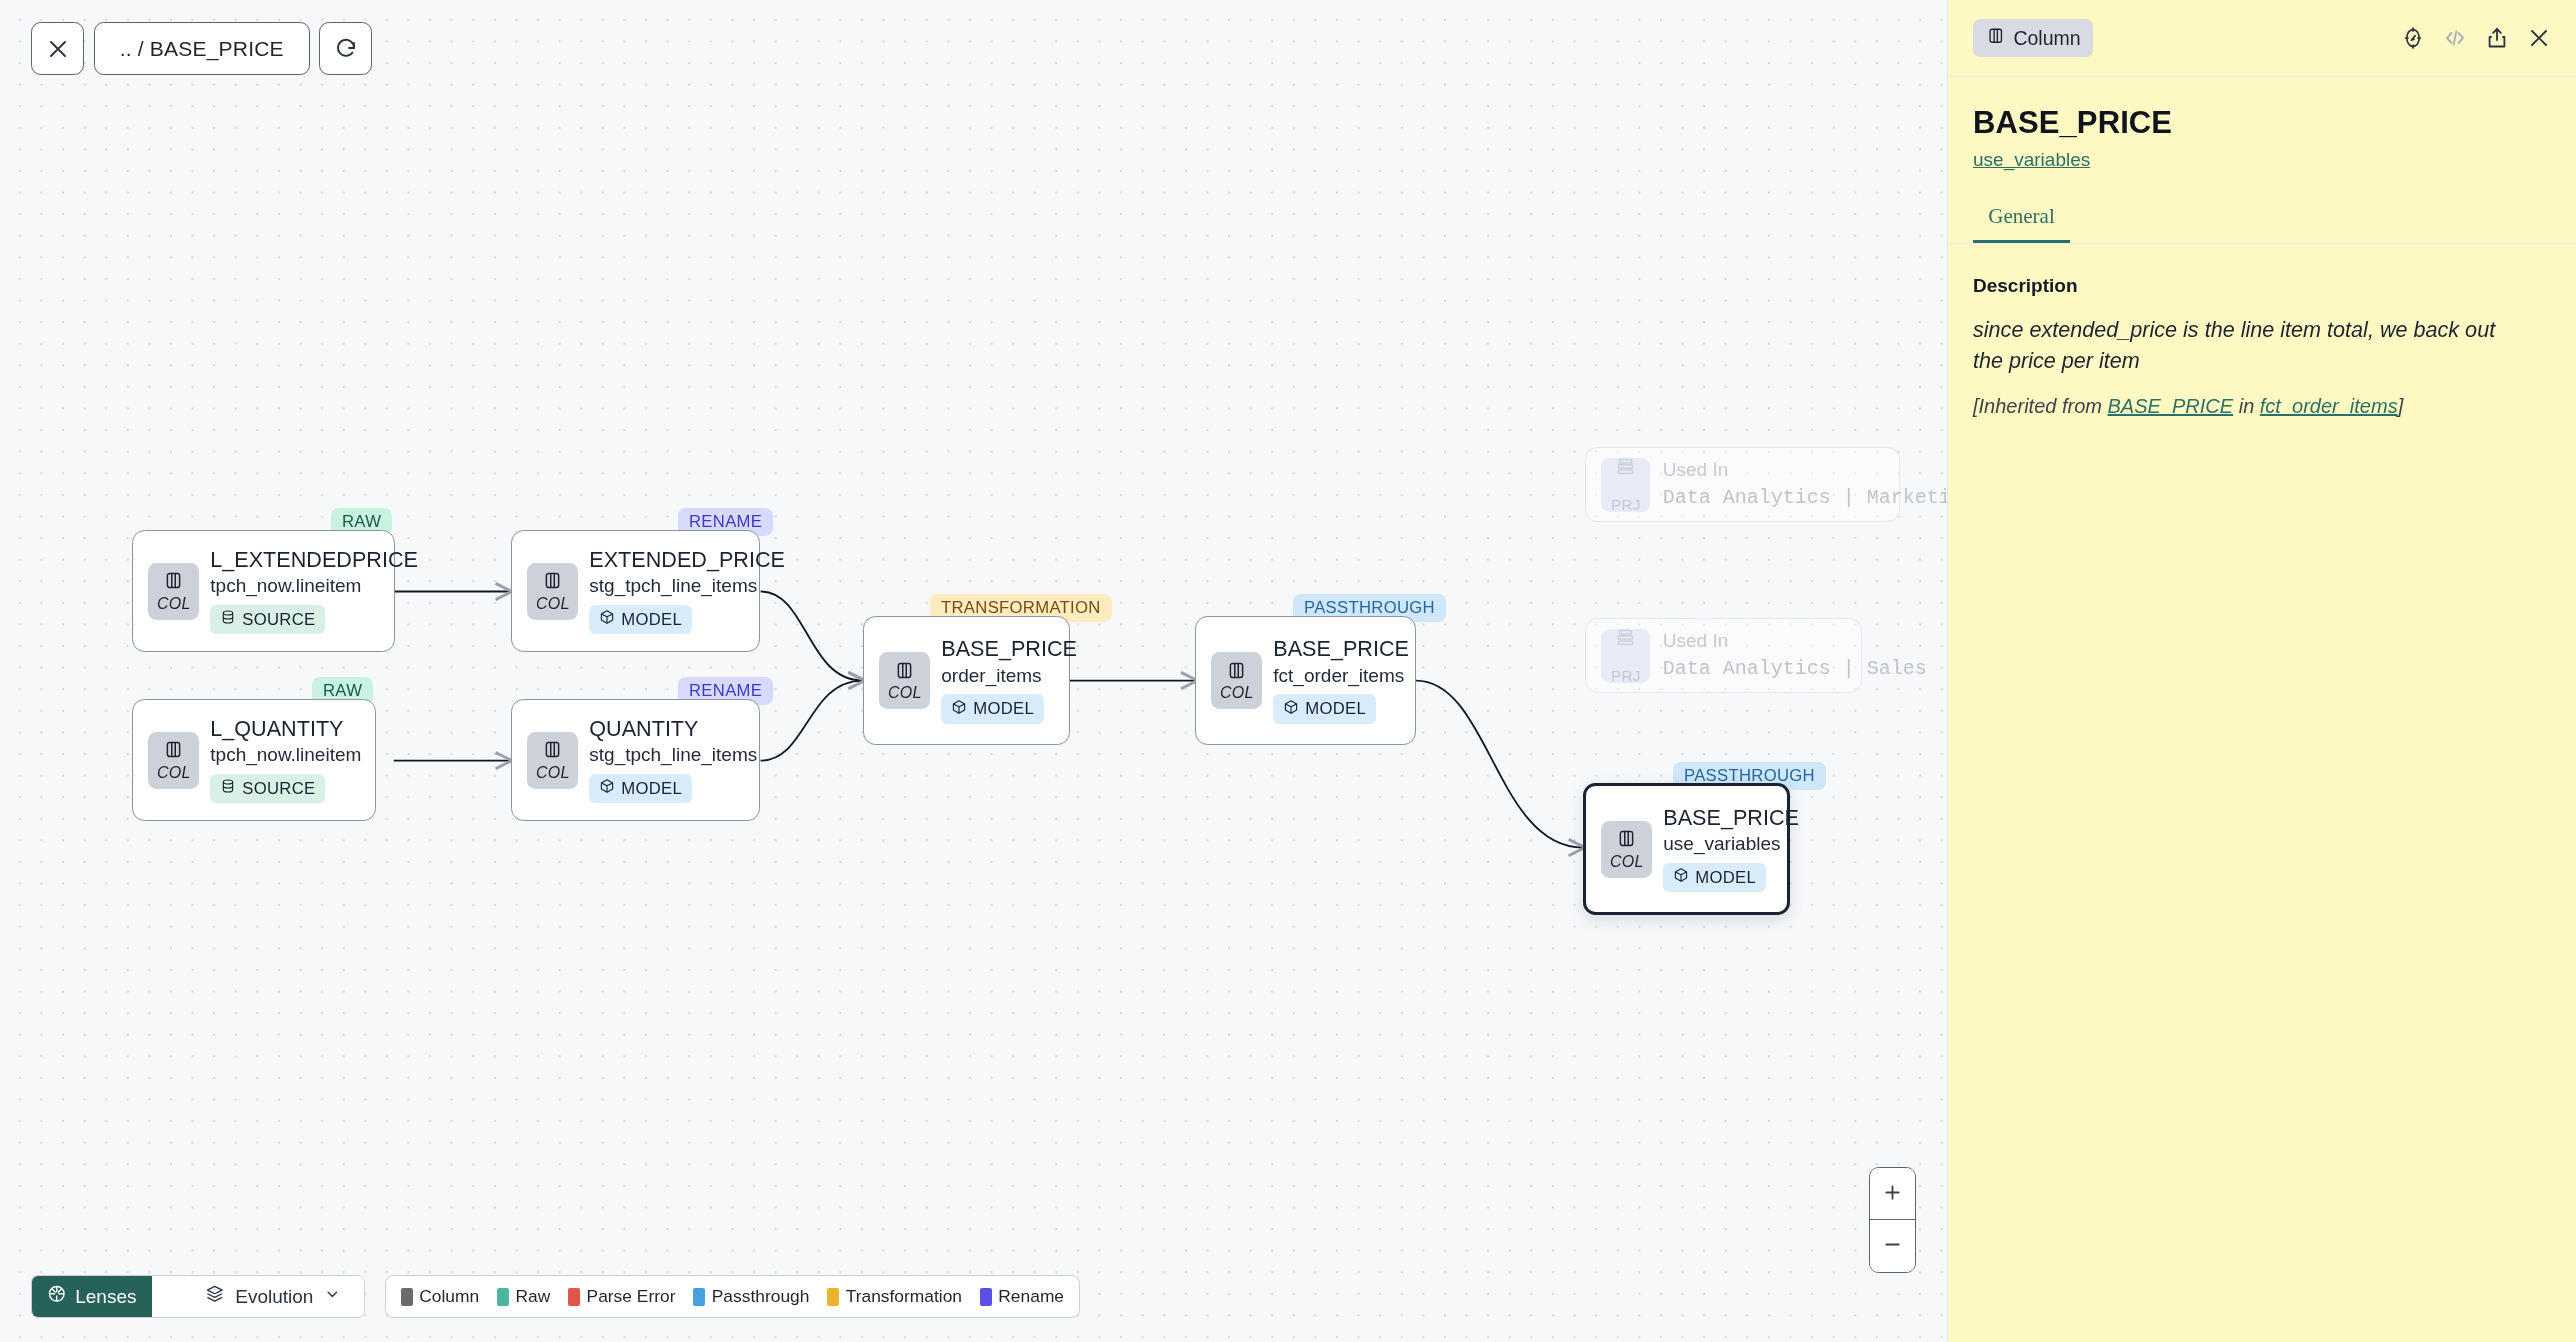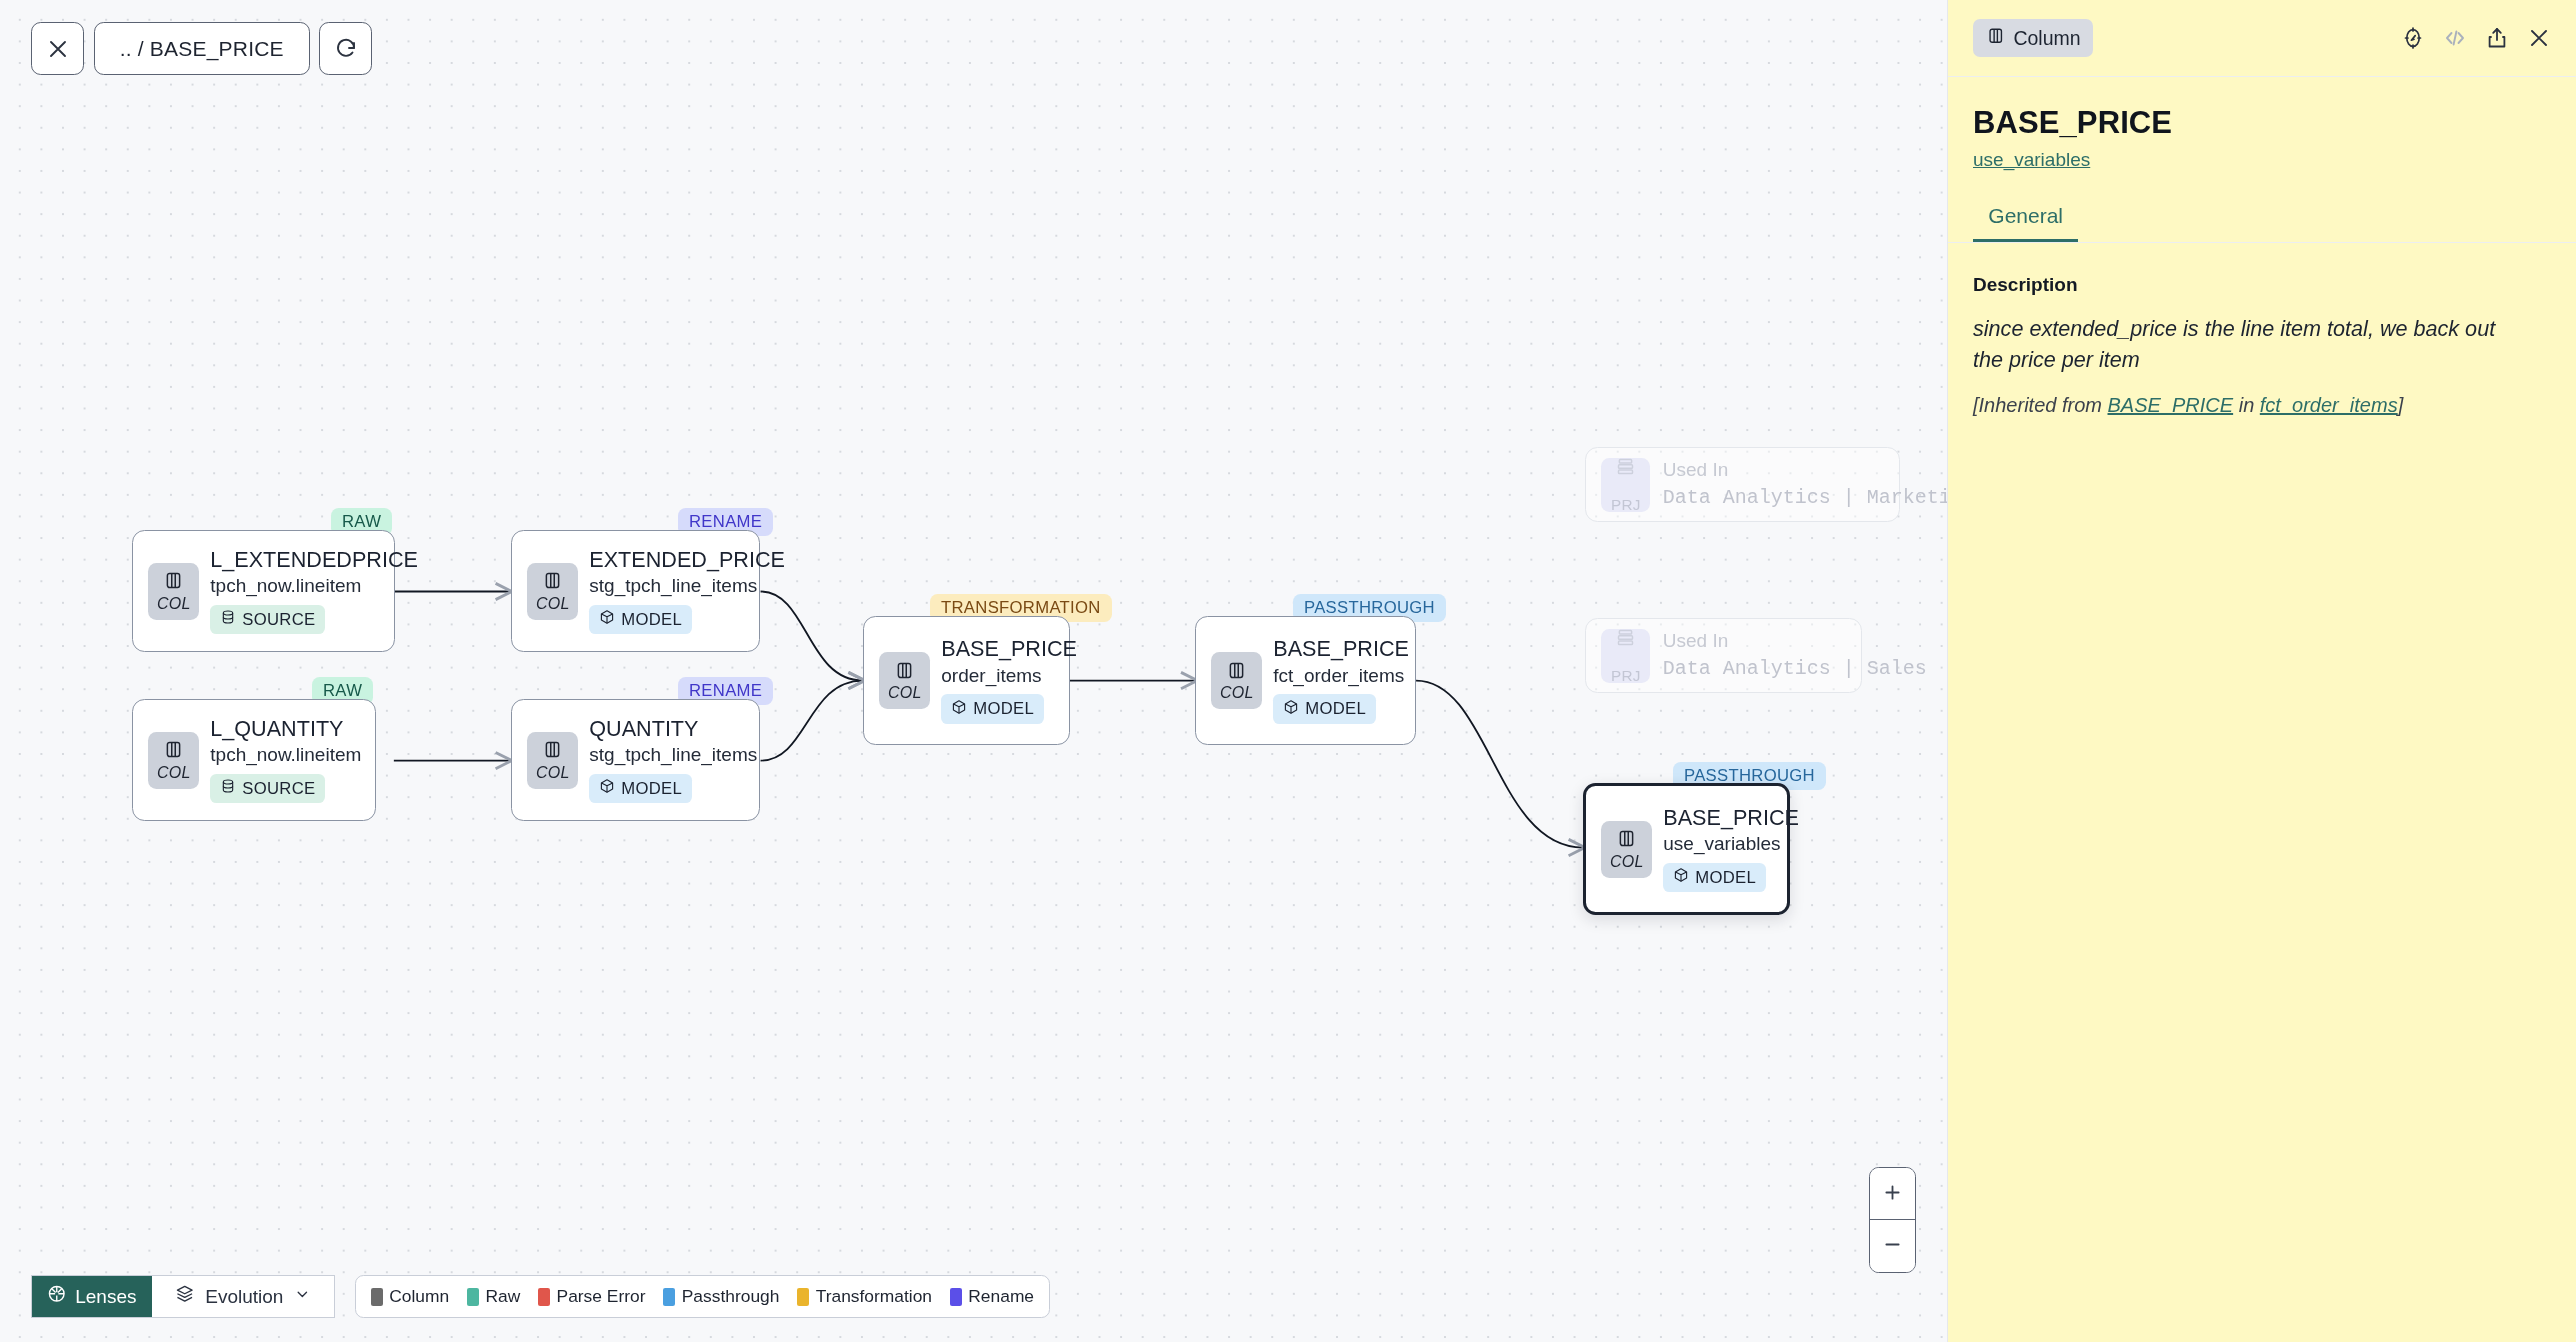--- a/index.html
+++ b/index.html
@@ -89,21 +89,21 @@
   .ghost .g-top { font-size: 19px; color: #c6c9d2; line-height: 1.1; }
   .ghost .g-main { font-size: 20px; color: #c0c3cd; white-space: nowrap; line-height: 1.1; font-family: Liberation Mono, monospace; }
 
   
   #edges { position: absolute; left: 0; top: 0; width: 1947px; height: 1343px; z-index: 2; pointer-events: none; }
 
   
   .bottom-bar { position: absolute; left: 31px; bottom: 25px; display: flex; align-items: center; gap: 19.5px; z-index: 30; }
   .lens-group {
     display: flex; align-items: stretch; height: 43px;
-    border: 1.4px solid #c9ced8; border-radius: 0; overflow: hidden; background: #fff;
+    border: 1.4px solid #c9ced8; border-radius: 7px; overflow: hidden; background: #fff; gap: 30px;
   }
   .lens-btn {
     background: #26625a; color: #fff; display: flex; align-items: center; gap: 8.4px;
     padding: 0 15.3px; font-size: 19px; cursor: pointer;
   }
   .evo-btn {
     background: #fff; color: #2b3240; display: flex; align-items: center; gap: 11px;
     padding: 0 23px; font-size: 19px; cursor: pointer;
   }
   .legend {
@@ -138,21 +138,21 @@
   .kindpill {
     display: inline-flex; align-items: center; gap: 8.4px;
     background: #d8dbe2; border-radius: 7px; padding: 6.3px 12.5px;
     font-size: 19.5px; color: #1d2431;
   }
   .p-icons { display: flex; align-items: center; gap: 18px; color: #2b3240; }
   .p-icons span { cursor: pointer; display: flex; }
   .p-title { font-size: 31px; font-weight: bold; color: #10151d; padding: 28px 25px 0; letter-spacing: 0.1px; }
   .p-link { display: block; padding: 8.4px 25px 0; font-size: 19px; color: #2d6e68; text-decoration: underline; cursor: pointer; width: fit-content; }
   .tabs { display: flex; padding: 0 25px; margin-top: 33px; border-bottom: 1.4px solid #eceef1; }
-  .tab { font-size: 21px; color: #2d6e68; padding: 0 15.3px 11px; border-bottom: 3.5px solid #2d6e68; cursor: pointer; }
+  .tab { font-size: 21px; color: #2d6e68; padding: 0 15.3px 11px; border-bottom: 3.5px solid #2d6e68; cursor: pointer; font-family: Liberation Serif, serif; }
   .p-body { padding: 31px 25px 0; }
   .sec-title { font-size: 19px; font-weight: bold; color: #141a24; }
   .desc { font-size: 21.6px; font-style: italic; color: #1d2430; line-height: 1.42; margin-top: 18px; max-width: 557px; }
   .inherit { font-size: 20px; font-style: italic; color: #3b414c; margin-top: 18px; }
   .inherit a { color: #2d6e68; text-decoration: underline; font-style: italic; cursor: pointer; }
 </style>
 </head>
 <body>
 
 <div id="app">

